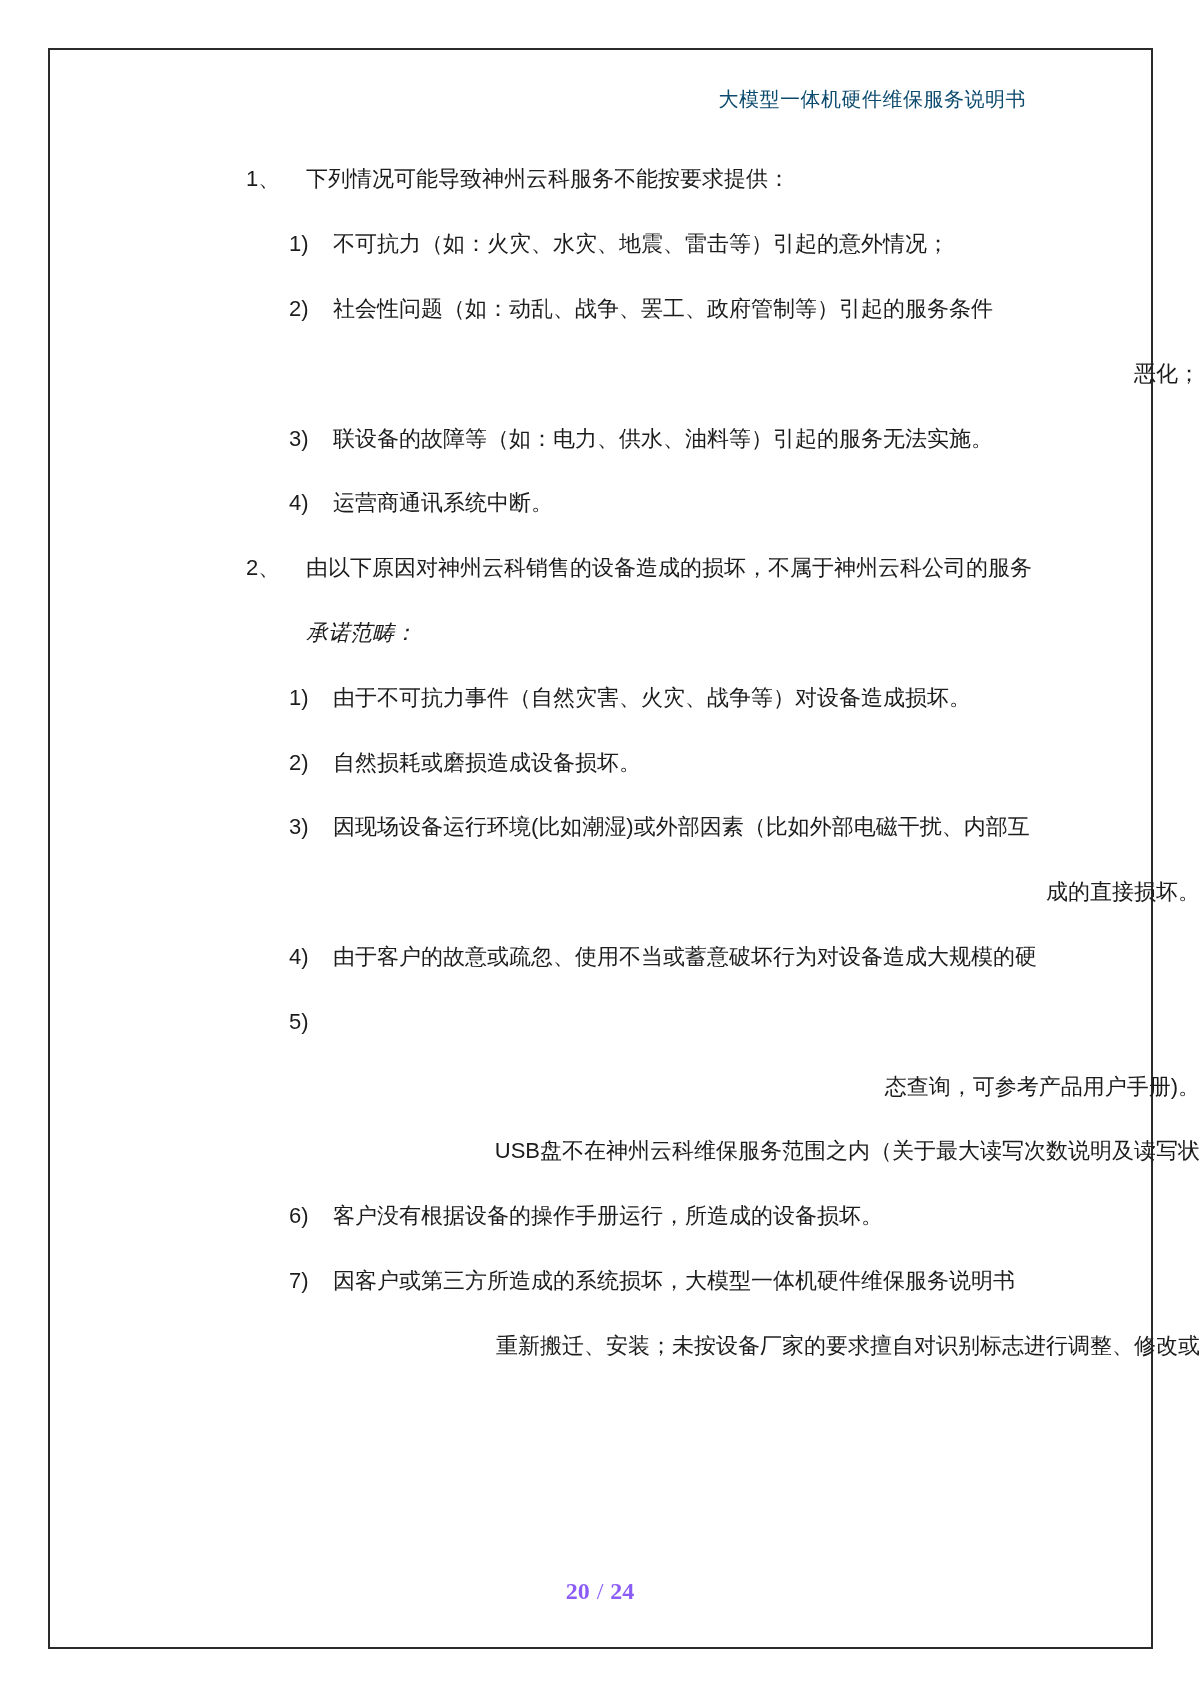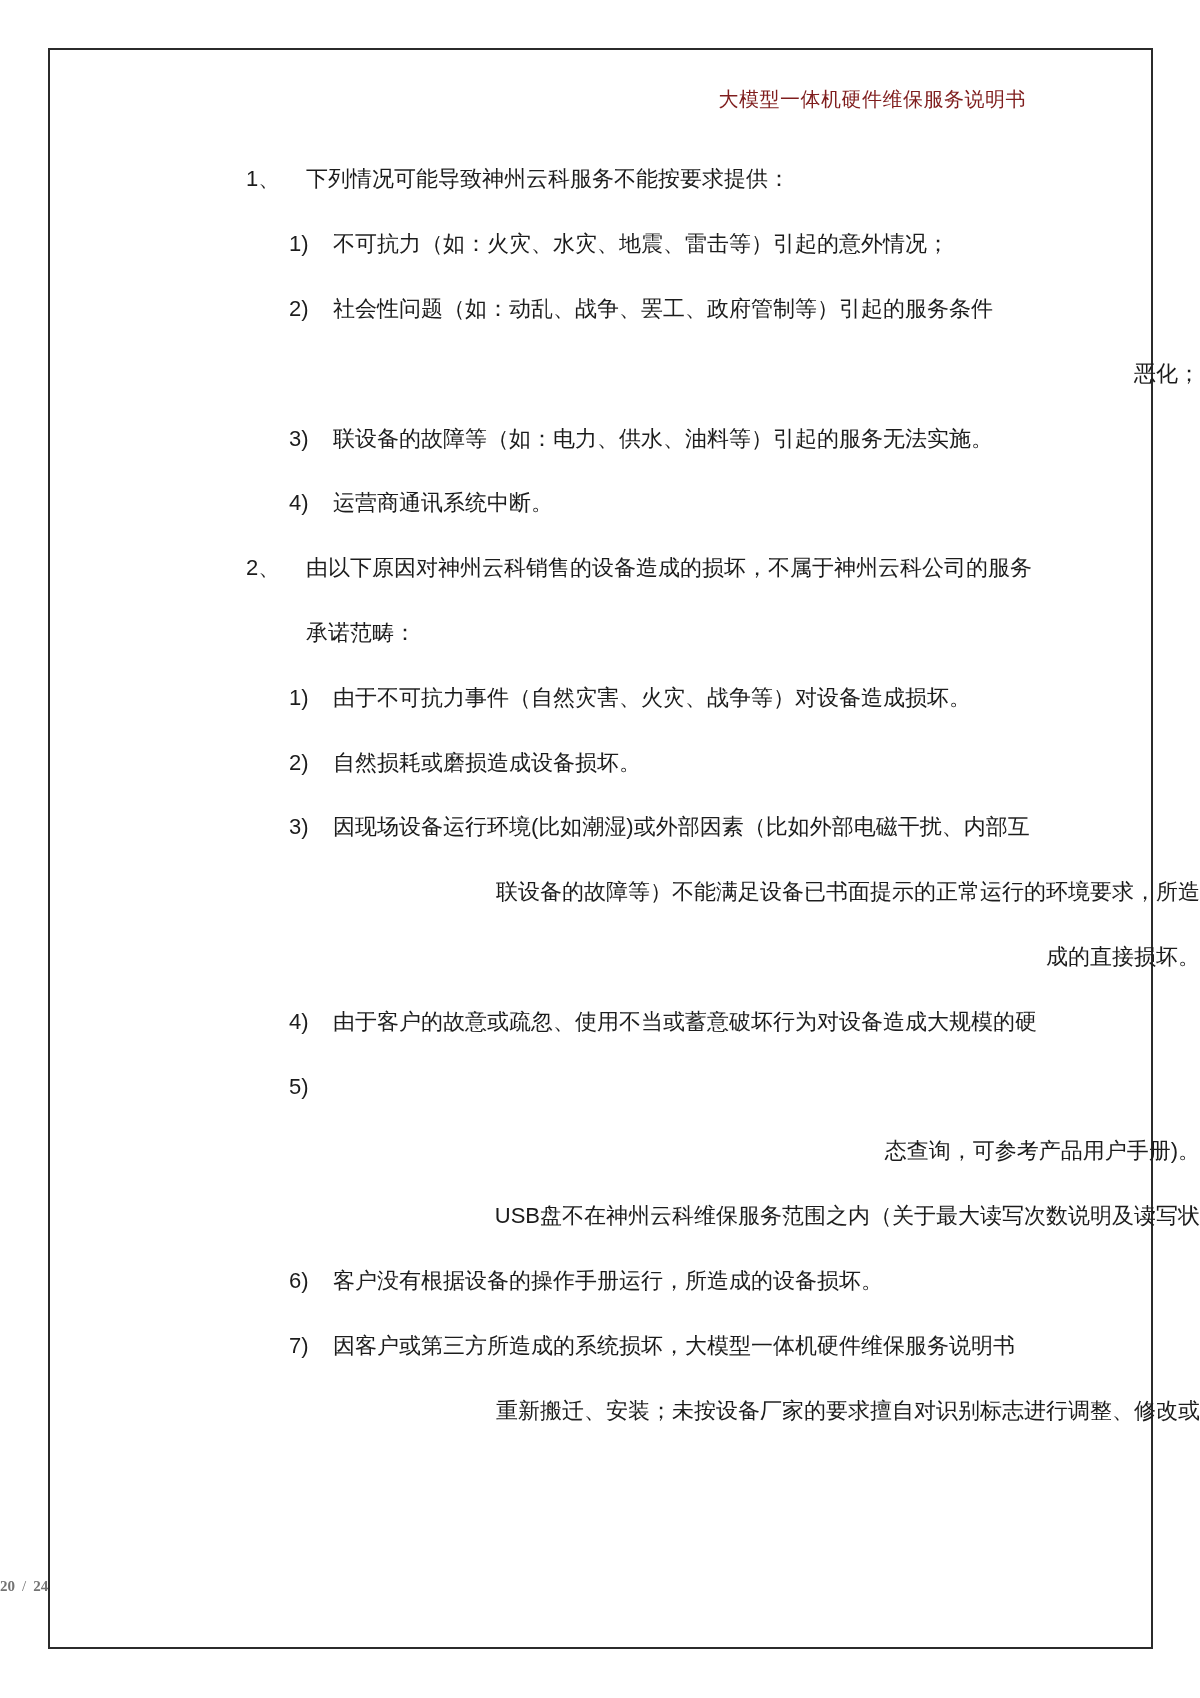--- a/index.html
+++ b/index.html
@@ -21,21 +21,21 @@
     box-sizing: border-box;
     border: 2px solid #2b2b2b;
     pointer-events: none;
   }
   .header-title {
     position: absolute;
     top: 86px;
     right: 174px;
     font-family: "Liberation Serif", serif;
     font-size: 20px;
-    color: #7f1d1d;
+    color: #0c4a6e;
     letter-spacing: 0.5px;
     white-space: pre;
   }
   .doc-body {
     position: absolute;
     top: 147px;
     left: 0;
     width: 1200px;
   }
   .line {
@@ -43,31 +43,32 @@
     display: flex;
     align-items: center;
     font-size: 22px;
     color: #1c1c1c;
     white-space: pre;
   }
   .l1-first { padding-left: 246px; }
   .l1-first .marker { display: inline-block; width: 60px; }
   .l2-first { padding-left: 289px; }
   .l2-first .marker { display: inline-block; width: 44px; }
-  .l1-cont { padding-left: 306px; }
+  .l1-cont { padding-left: 306px; font-style: italic; }
   .l2-cont { padding-left: 333px; justify-content: flex-end; }
   .footer {
     position: absolute;
     top: 1578px;
     left: 0;
     width: 1200px;
+    text-align: center;
     font-family: "Liberation Serif", serif;
-    font-size: 15px;
+    font-size: 24px;
     font-weight: bold;
-    color: #737373;
+    color: #8b5cf6;
   }
   .footer .sep {
     font-weight: normal;
     padding: 0 7px;
   }
 </style>
 </head>
 <body>
 
 <div class="border-frame"></div>
@@ -79,21 +80,20 @@
     <div class="line l2-first"><span class="marker">1)</span><span class="txt">不可抗力（如：火灾、水灾、地震、雷击等）引起的意外情况；</span></div>
     <div class="line l2-first"><span class="marker">2)</span><span class="txt">社会性问题（如：动乱、战争、罢工、政府管制等）引起的服务条件</span></div>
     <div class="line l2-cont"><span class="txt">恶化；</span></div>
     <div class="line l2-first"><span class="marker">3)</span><span class="txt">联设备的故障等（如：电力、供水、油料等）引起的服务无法实施。</span></div>
     <div class="line l2-first"><span class="marker">4)</span><span class="txt">运营商通讯系统中断。</span></div>
     <div class="line l1-first"><span class="marker">2、</span><span class="txt">由以下原因对神州云科销售的设备造成的损坏，不属于神州云科公司的服务</span></div>
     <div class="line l1-cont"><span class="txt">承诺范畴：</span></div>
     <div class="line l2-first"><span class="marker">1)</span><span class="txt">由于不可抗力事件（自然灾害、火灾、战争等）对设备造成损坏。</span></div>
     <div class="line l2-first"><span class="marker">2)</span><span class="txt">自然损耗或磨损造成设备损坏。</span></div>
     <div class="line l2-first"><span class="marker">3)</span><span class="txt">因现场设备运行环境(比如潮湿)或外部因素（比如外部电磁干扰、内部互</span></div>
-    <div class="line l2-cont"><span class="txt">联设备的故障等）不能满足设备已书面提示的正常运行的环境要求，所造</span></div>
     <div class="line l2-cont"><span class="txt">成的直接损坏。</span></div>
     <div class="line l2-first"><span class="marker">4)</span><span class="txt">由于客户的故意或疏忽、使用不当或蓄意破坏行为对设备造成大规模的硬</span></div>
     <div class="line l2-first"><span class="marker">5)</span></div>
     <div class="line l2-cont"><span class="txt">态查询，可参考产品用户手册)。</span></div>
     <div class="line l2-cont"><span class="txt">USB盘不在神州云科维保服务范围之内（关于最大读写次数说明及读写状</span></div>
     <div class="line l2-first"><span class="marker">6)</span><span class="txt">客户没有根据设备的操作手册运行，所造成的设备损坏。</span></div>
     <div class="line l2-first"><span class="marker">7)</span><span class="txt">因客户或第三方所造成的系统损坏，大模型一体机硬件维保服务说明书</span></div>
     <div class="line l2-cont"><span class="txt">重新搬迁、安装；未按设备厂家的要求擅自对识别标志进行调整、修改或</span></div>
   </div>
 

